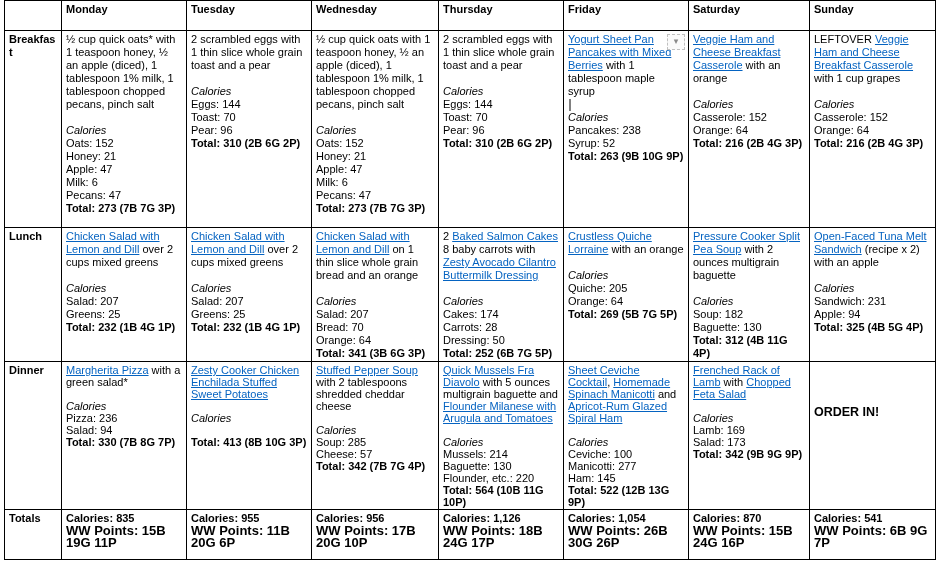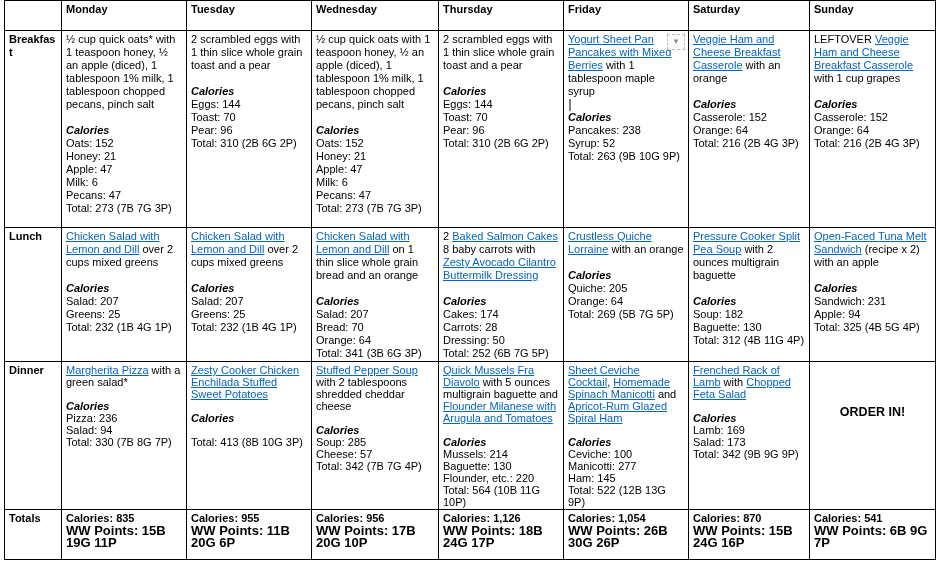--- a/index.html
+++ b/index.html
@@ -24,31 +24,31 @@
   tr.row-breakfast{ height:197px; }
   tr.row-lunch    { height:132px; }
   tr.row-dinner   { height:146px; }
   tr.row-dinner td{ line-height:12px; }
   tr.row-totals   { height:50px; }
   td.row-label { font-weight:bold; font-size:11.5px; }
   td.meal-cell { position:relative; }
   td[data-meal="breakfast.2"] { padding-top:18px; }
   td[data-meal="dinner.1"]    { padding-top:12px; }
   .link { color:#0563C1; text-decoration:underline; cursor:pointer; }
-  .cal-label { font-style:italic;font-weight:bold; }
-  .total { font-weight:normal; }
+  .cal-label { font-style:italic; }
+  .total { font-weight:bold; }
   .spacer { height:13px; }
   tr.row-dinner .spacer { height:12px; }
   .cursor { width:2px; height:12px; background:#808080; margin:1px 0 0 1px; }
   .dropdown-btn {
     position:absolute; top:3px; right:3px; width:16px; height:14px;
     border:1px dashed #c0c0c0; background:#fbfbfb; color:#8a8a8a;
     font-size:9px; line-height:12px; text-align:center; cursor:pointer;
   }
-  .order-in { text-align:center; margin-top:42px; font-weight:bold; font-size:12.5px; }
+  .order-in { text-align:left; margin-top:42px; font-weight:bold; font-size:12.5px; }
   .tot-cal { font-weight:bold; font-size:11px; line-height:13px; }
   .tot-ww  { font-weight:bold; font-size:13px; line-height:12px; }
 </style>
 </head>
 <body>
 
 <div class="page">
 
   <table class="plan">
     <colgroup>

